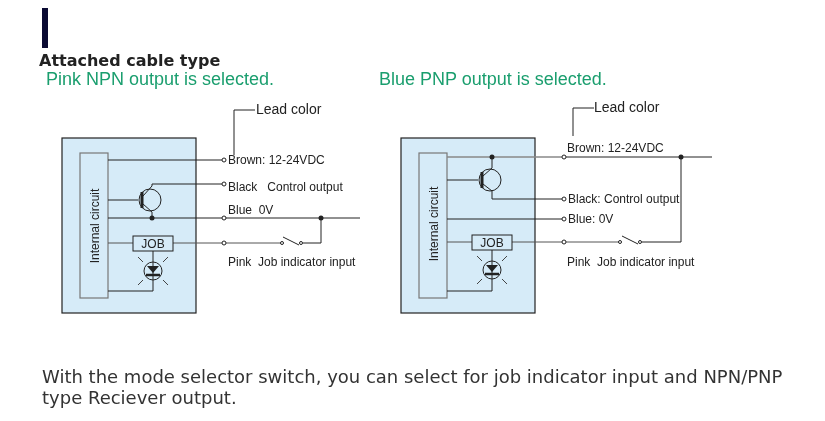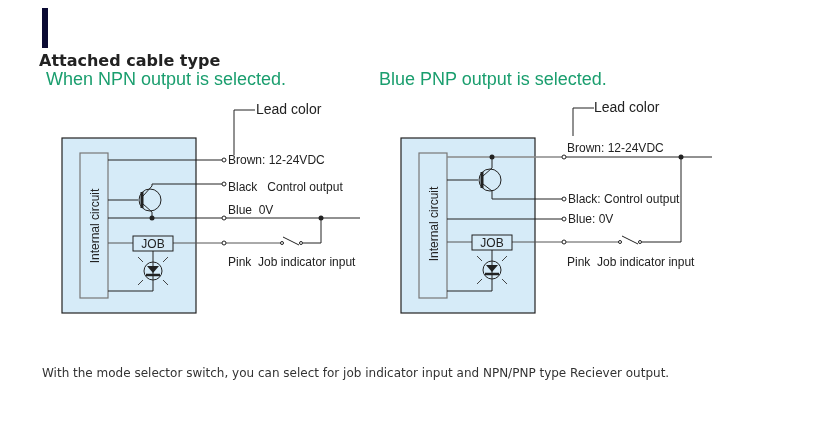--- a/index.html
+++ b/index.html
@@ -4,29 +4,29 @@
 <style>
   html, body { margin: 0; padding: 0; background: #ffffff; }
   body { width: 825px; height: 421px; position: relative; overflow: hidden; font-family: "Liberation Sans", sans-serif; }
   .section-bar { position: absolute; left: 42px; top: 8px; width: 6px; height: 40px; background: #0b0b33; }
   .section-title { position: absolute; left: 39px; top: 15px; font-family: "DejaVu Sans", sans-serif; font-weight: bold; font-size: 16px; color: #222; margin-top: 36px; }
   .sub-title { position: absolute; top: 69px; font-size: 18px; color: #1a9e6e; }
   .sub-npn { left: 46px; }
   .sub-pnp { left: 379px; }
   svg.diagram { position: absolute; left: 0; top: 0; }
   svg text { font-family: "Liberation Sans", sans-serif; fill: #222; }
-  .footer { position: absolute; left: 42px; top: 366px; font-family: "DejaVu Sans", sans-serif; font-size: 12px; color: #333; }
+  .footer { position: absolute; left: 42px; top: 366px; font-family: "DejaVu Sans", sans-serif; font-size: 18px; color: #333; }
 </style>
 </head>
 <body>
 
 <div class="section-bar"></div>
 <div class="section-title">Attached cable type</div>
 
-<div class="sub-title sub-npn">When NPN output is selected.</div>
+<div class="sub-title sub-npn">Pink NPN output is selected.</div>
 <div class="sub-title sub-pnp">Blue PNP output is selected.</div>
 
 <svg class="diagram" width="825" height="421" viewBox="0 0 825 421">
 
   <g>
     <rect x="62" y="138" width="134" height="175" fill="#d6ebf8" stroke="#222" stroke-width="1.2"></rect>
     <rect x="80" y="153" width="28" height="145" fill="#d6ebf8" stroke="#777" stroke-width="1.2"></rect>
     <text transform="translate(99,226) rotate(-90)" text-anchor="middle" font-size="12">Internal circuit</text>
 
     <polyline points="234,155 234,110 255,110" fill="none" stroke="#222" stroke-width="1"></polyline>

